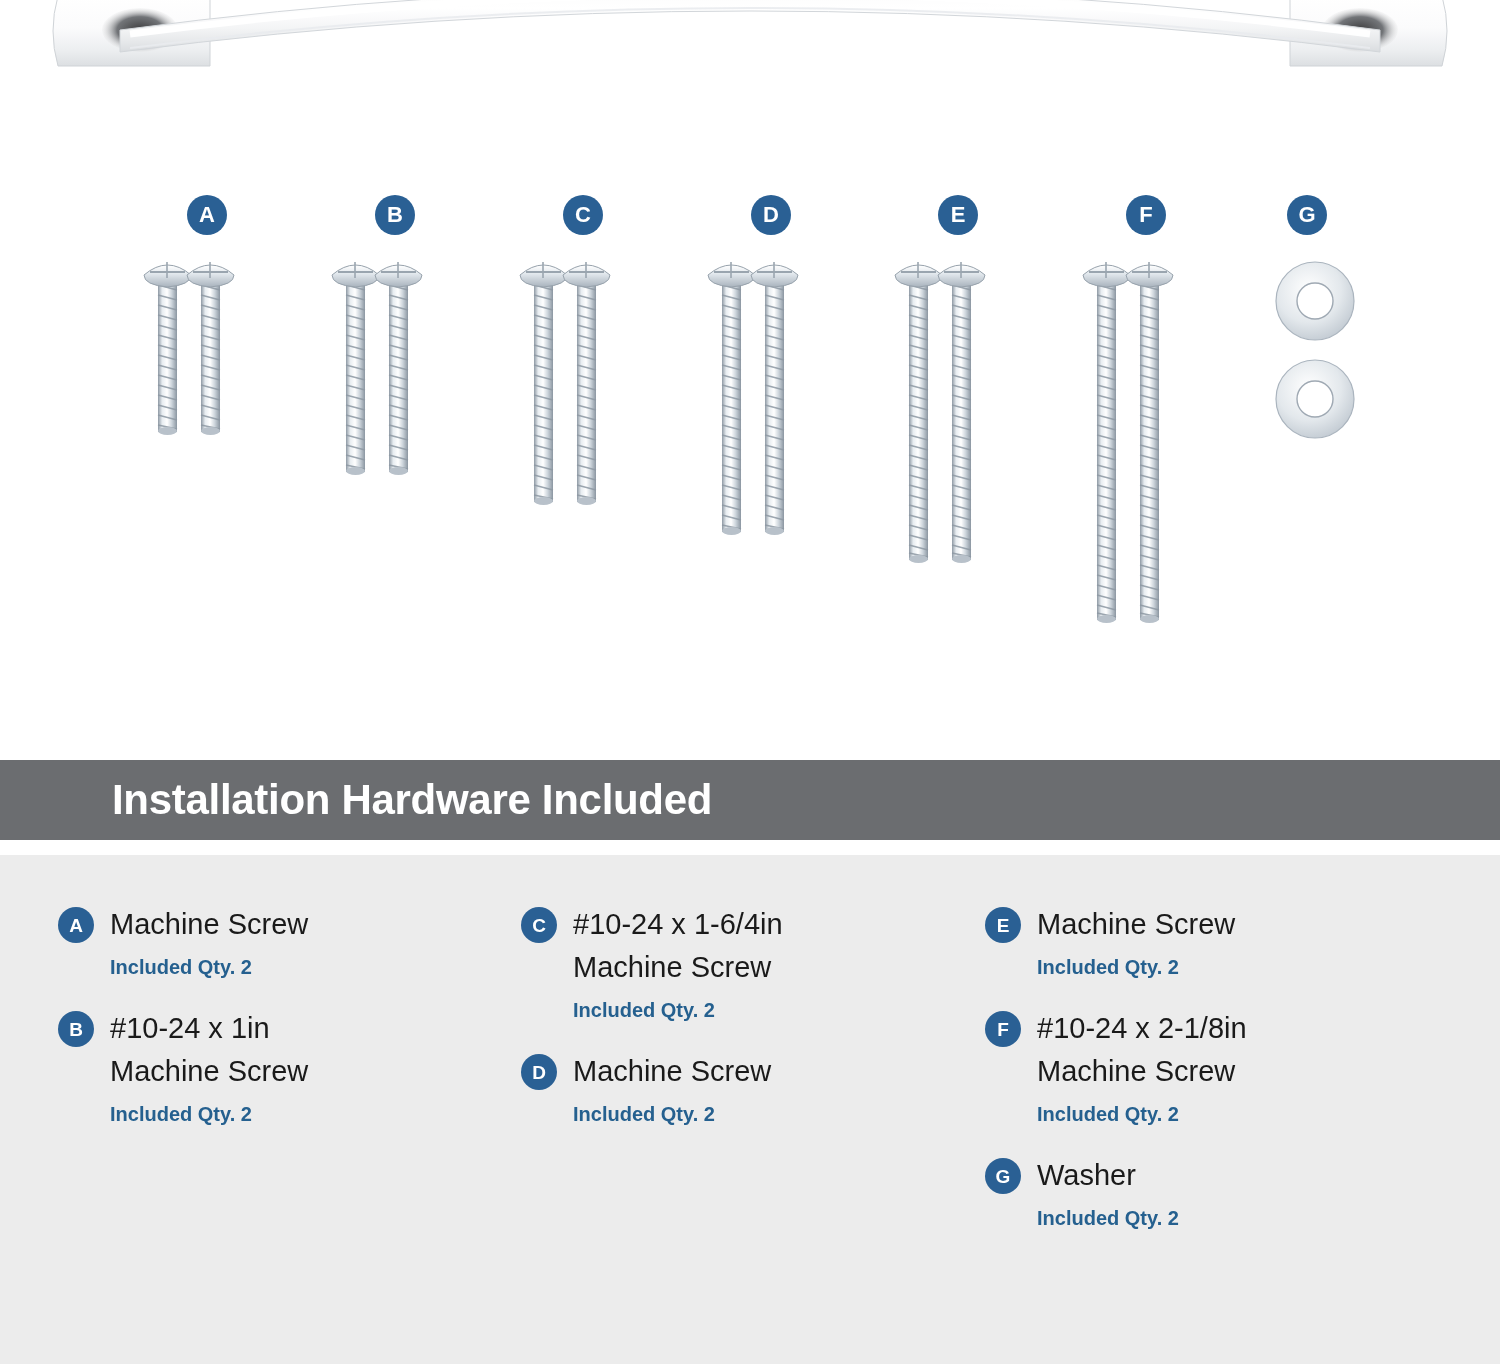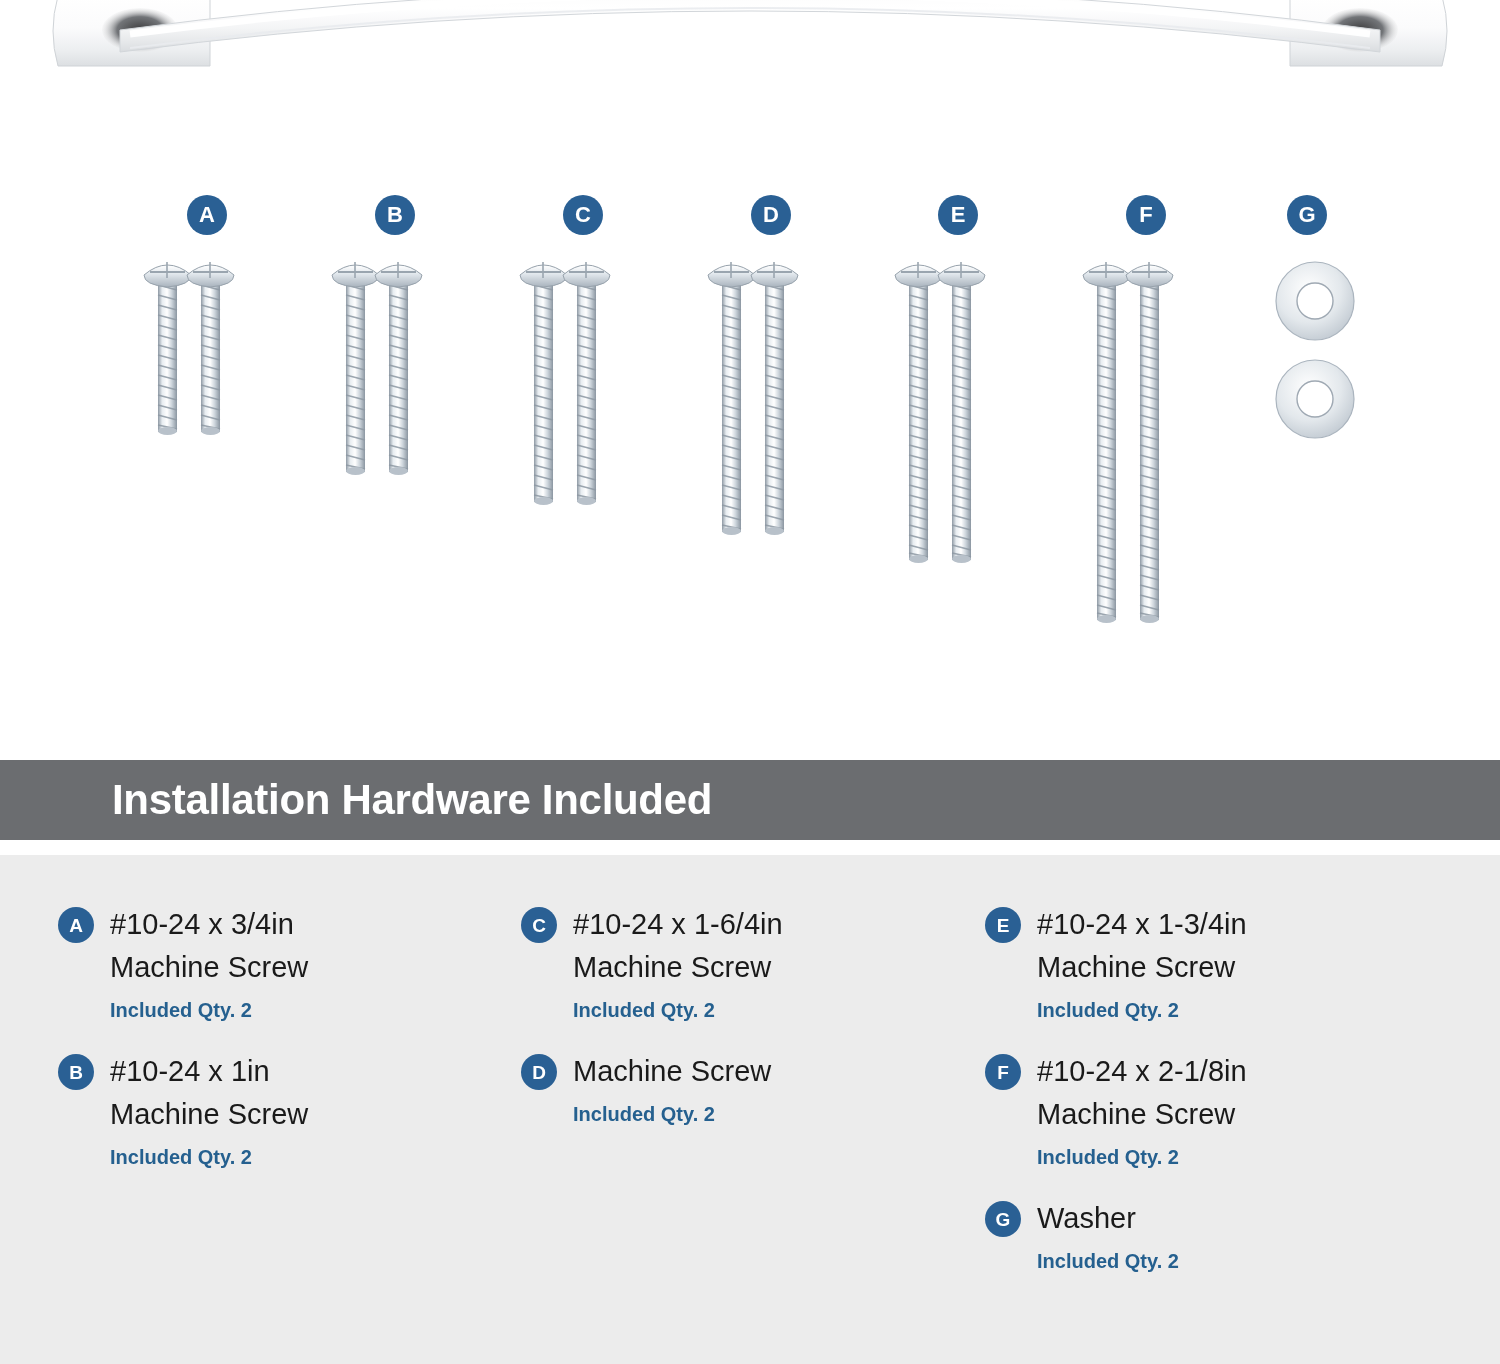--- a/index.html
+++ b/index.html
@@ -597,21 +597,20 @@
 <div id="title-bar">
   <div class="title">Installation Hardware Included</div>
 </div>
 
 <div id="legend">
 
   <div class="legend-col" style="left:58px;top:48px;width:430px;">
     <div class="legend-item">
       <div class="legend-badge">A</div>
       <div class="legend-text">
-        <div class="legend-line">#10-24 x 3/4in</div>
         <div class="legend-line">Machine Screw</div>
         <div class="legend-qty">Included Qty. 2</div>
       </div>
     </div>
     <div class="legend-item" style="margin-top:14px;">
       <div class="legend-badge">B</div>
       <div class="legend-text">
         <div class="legend-line">#10-24 x 1in</div>
         <div class="legend-line">Machine Screw</div>
         <div class="legend-qty">Included Qty. 2</div>
@@ -634,21 +633,20 @@
         <div class="legend-line">Machine Screw</div>
         <div class="legend-qty">Included Qty. 2</div>
       </div>
     </div>
   </div>
 
   <div class="legend-col" style="left:985px;top:48px;width:470px;">
     <div class="legend-item">
       <div class="legend-badge">E</div>
       <div class="legend-text">
-        <div class="legend-line">#10-24 x 1-3/4in</div>
         <div class="legend-line">Machine Screw</div>
         <div class="legend-qty">Included Qty. 2</div>
       </div>
     </div>
     <div class="legend-item" style="margin-top:14px;">
       <div class="legend-badge">F</div>
       <div class="legend-text">
         <div class="legend-line">#10-24 x 2-1/8in</div>
         <div class="legend-line">Machine Screw</div>
         <div class="legend-qty">Included Qty. 2</div>

